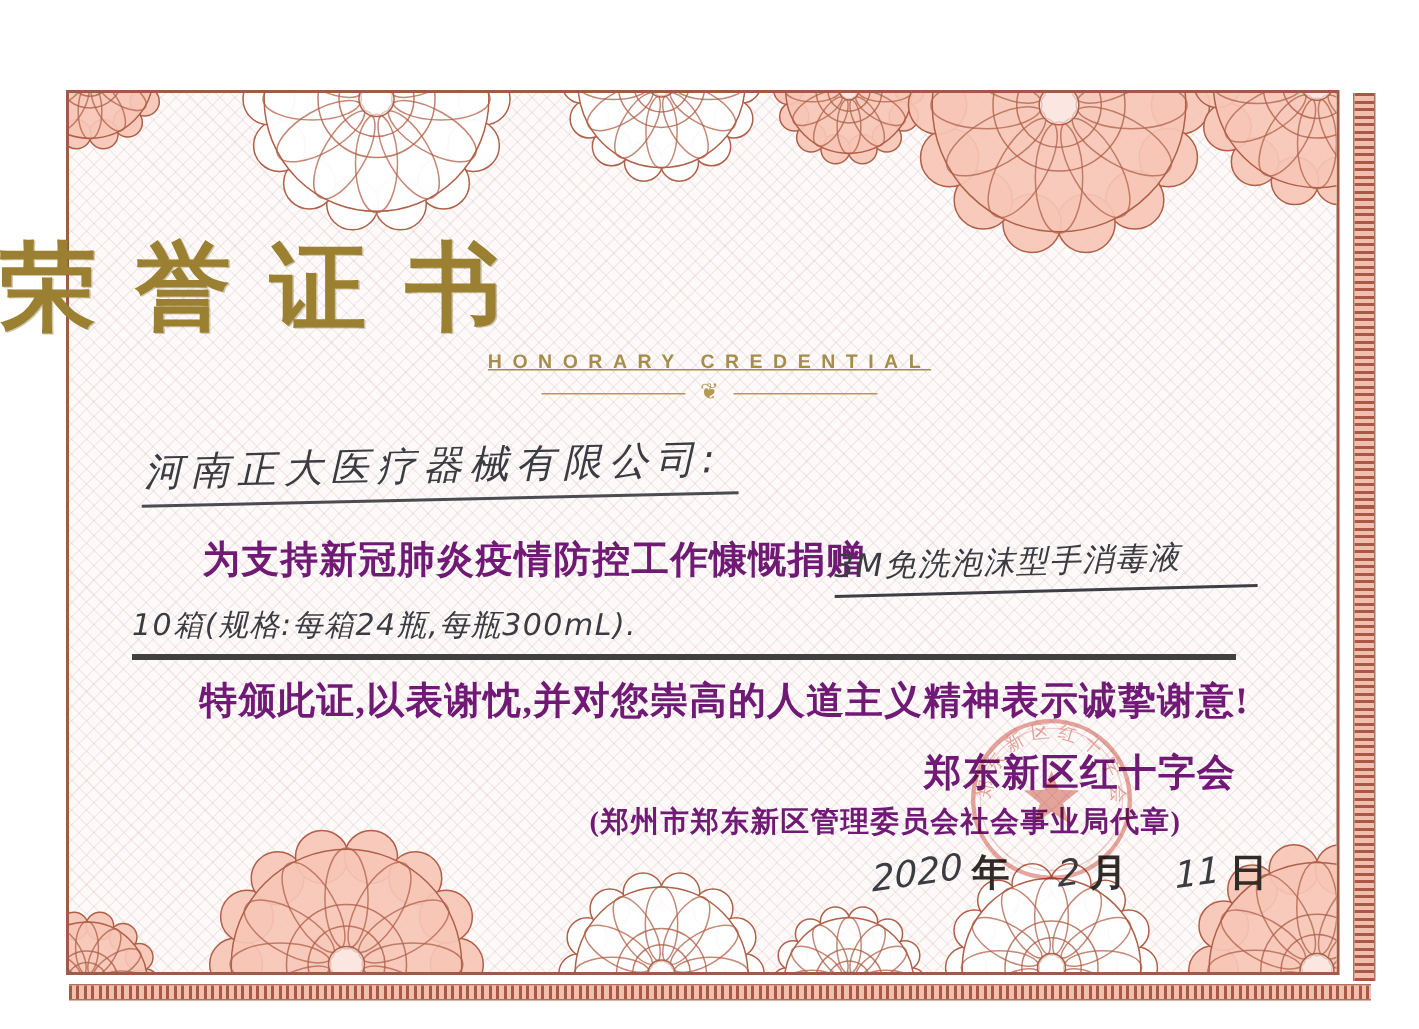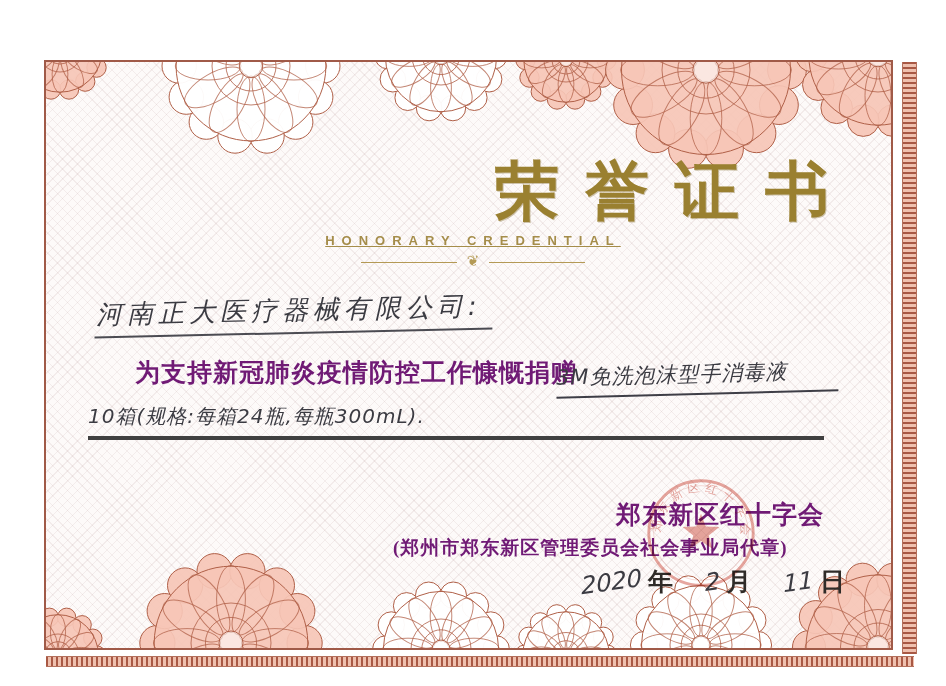--- a/index.html
+++ b/index.html
@@ -15,21 +15,21 @@
   .band-right{position:absolute;left:902px;top:62px;width:13px;height:592px;
         background:repeating-linear-gradient(0deg,#a85844 0 2px,#efc0ae 2px 5px);
         border-left:1px solid #b4705c;border-right:1px solid #b4705c;}
   .band-bottom{position:absolute;left:46px;top:656px;width:868px;height:9px;
         background:repeating-linear-gradient(90deg,#a85844 0 2px,#efc0ae 2px 5px);
         border-top:1px solid #b4705c;border-bottom:1px solid #b4705c;}
   .garland{position:absolute;pointer-events:none;}
   .garland.top{left:46px;top:62px;}
   .garland.bottom{left:46px;top:543px;}
   
-  .title{position:absolute;left:0;top:148px;width:855px;text-align:right;
+  .title{position:absolute;left:0;top:148px;width:855px;text-align:left;
         font-size:64px;font-weight:bold;color:#9a8030;letter-spacing:26px;
         text-shadow:1px 1px 0 rgba(120,95,30,.35);}
   .subtitle{position:absolute;left:0;top:233px;width:946px;text-align:center;
         font-size:13px;font-weight:bold;color:#a58d4a;letter-spacing:7px;
         font-family:"Liberation Sans", sans-serif;text-decoration:underline;}
   .flourish{position:absolute;left:0;top:252px;width:946px;text-align:center;
         color:#b49a55;font-size:15px;}
   .flourish .rule{display:inline-block;width:96px;height:0;border-top:1px solid #b49a55;
         vertical-align:middle;margin:0 10px;}
   
@@ -460,20 +460,21 @@
   <div class="title">荣誉证书</div>
   <div class="subtitle">HONORARY CREDENTIAL</div>
   <div class="flourish"><span class="rule"></span><span>❦</span><span class="rule"></span></div>
 
   <div class="hand recipient">河南正大医疗器械有限公司:</div>
 
   <div class="printed body1">为支持新冠肺炎疫情防控工作慷慨捐赠</div>
   <div class="hand blank1">3M免洗泡沫型手消毒液</div>
   <div class="hand line2">10箱(规格:每箱24瓶,每瓶300mL).</div>
 
+  <div class="printed body2">特颁此证,以表谢忱,并对您崇高的人道主义精神表示诚挚谢意!</div>
 
   <div class="printed issuer1">郑东新区红十字会</div>
   <div class="printed issuer2">(郑州市郑东新区管理委员会社会事业局代章)</div>
 
   <div class="date-row">
     <span class="hand">2020</span><span class="print">年</span><span class="date-gap"></span><span class="hand">2</span><span class="print">月</span><span class="date-gap"></span><span class="hand">11</span><span class="print">日</span>
   </div>
 
   <svg class="seal" viewBox="0 0 120 120">
     <g opacity="0.58" stroke="#cc4a3d" fill="none">

